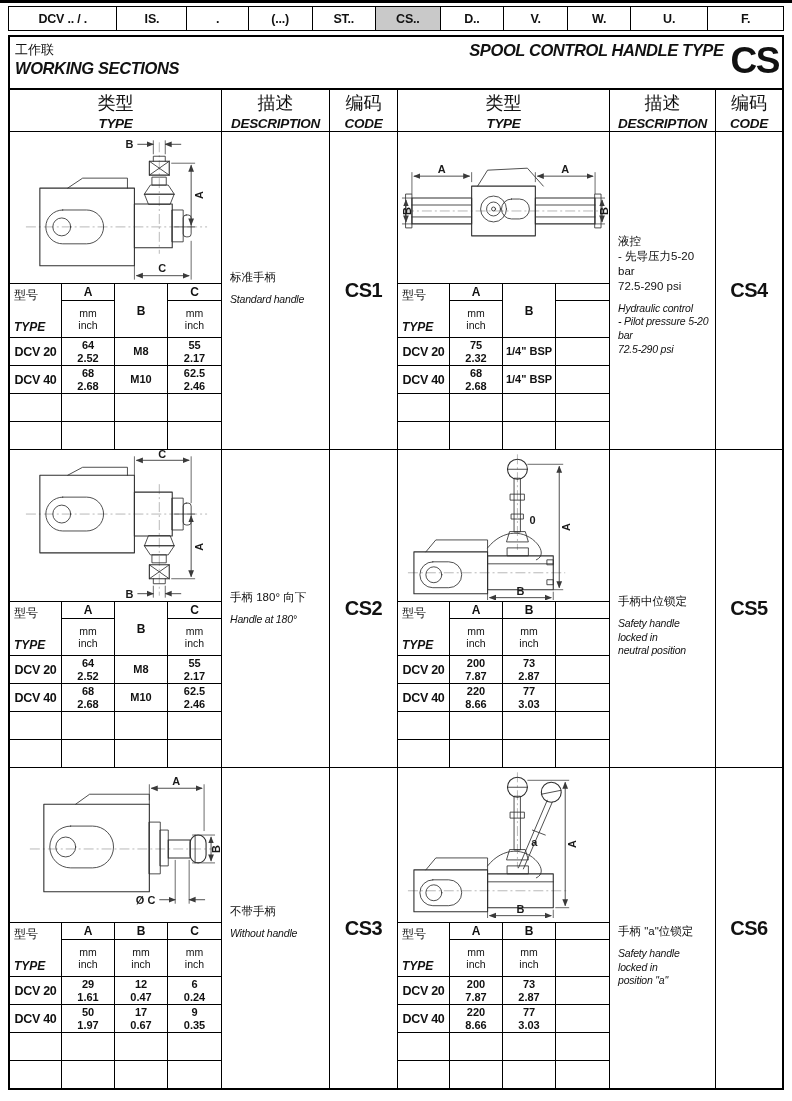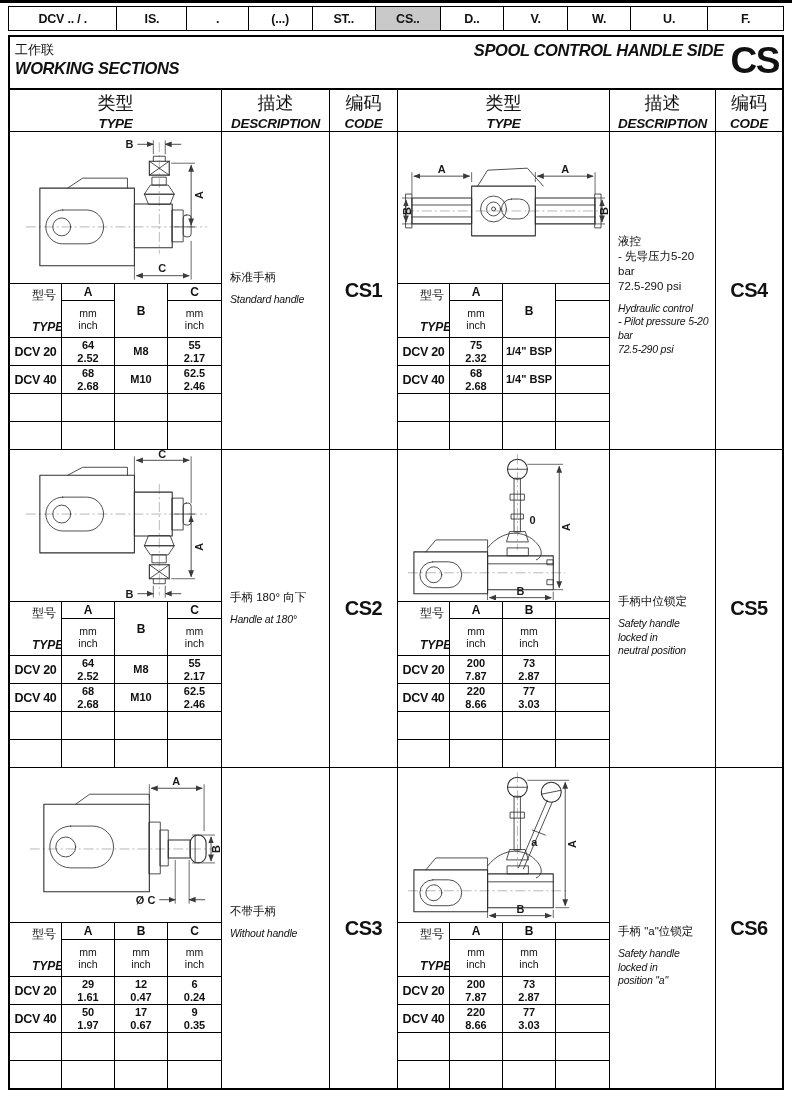--- a/index.html
+++ b/index.html
@@ -48,21 +48,21 @@
 
   .code-cell{display:flex;align-items:center;justify-content:center;font-weight:bold;font-size:20px;letter-spacing:-.5px}
 
   
   .inner-table{position:absolute;left:0;right:0;bottom:0;height:166px;display:grid;
                grid-template-rows:17px 37px 28px 28px 28px 28px;border-top:1px solid #000;background:#fff}
   .tc{border-right:1px solid #000;border-bottom:1px solid #000;display:flex;flex-direction:column;
       align-items:center;justify-content:center;overflow:hidden}
   .tc.lastcol{border-right:none}
   .tc.lastrow{border-bottom:none}
-  .tc.mh{align-items:flex-start;padding-left:22px;gap:16px}
+  .tc.mh{align-items:flex-start;padding-left:4px;gap:16px}
   .mh-cn{font-size:12px}
   .mh-en{font-size:12px;font-weight:bold;font-style:italic}
   .tc.lbl{font-weight:bold;font-size:12px}
   .tc.unit .u{font-size:10.5px;line-height:12px;text-align:center}
   .tc.model{font-weight:bold;font-size:12.5px;letter-spacing:-.3px;white-space:nowrap}
   .tc.val .v{font-size:11px;line-height:13px;font-weight:bold;text-align:center;white-space:nowrap}
 
   
   .ol{fill:none;stroke:#2f2f2f;stroke-width:1.1;stroke-linejoin:round;stroke-linecap:round}
   .d2{stroke-width:.85}
@@ -100,21 +100,21 @@
 
 <div class="page-box">
 
   <header class="band">
     <div>
       <div class="cn">工作联</div>
       <div class="en">WORKING SECTIONS</div>
     </div>
     <div class="band-right">
       <div class="band-right-text">
-        <div class="en">SPOOL CONTROL HANDLE SIDE</div>
+        <div class="en">SPOOL CONTROL HANDLE TYPE</div>
       </div>
       <div class="page-code">CS</div>
     </div>
   </header>
 
   <div class="grid">
 
     <div class="gc hcell">
       <div class="cn">类型</div>
       <div class="en">TYPE</div>

